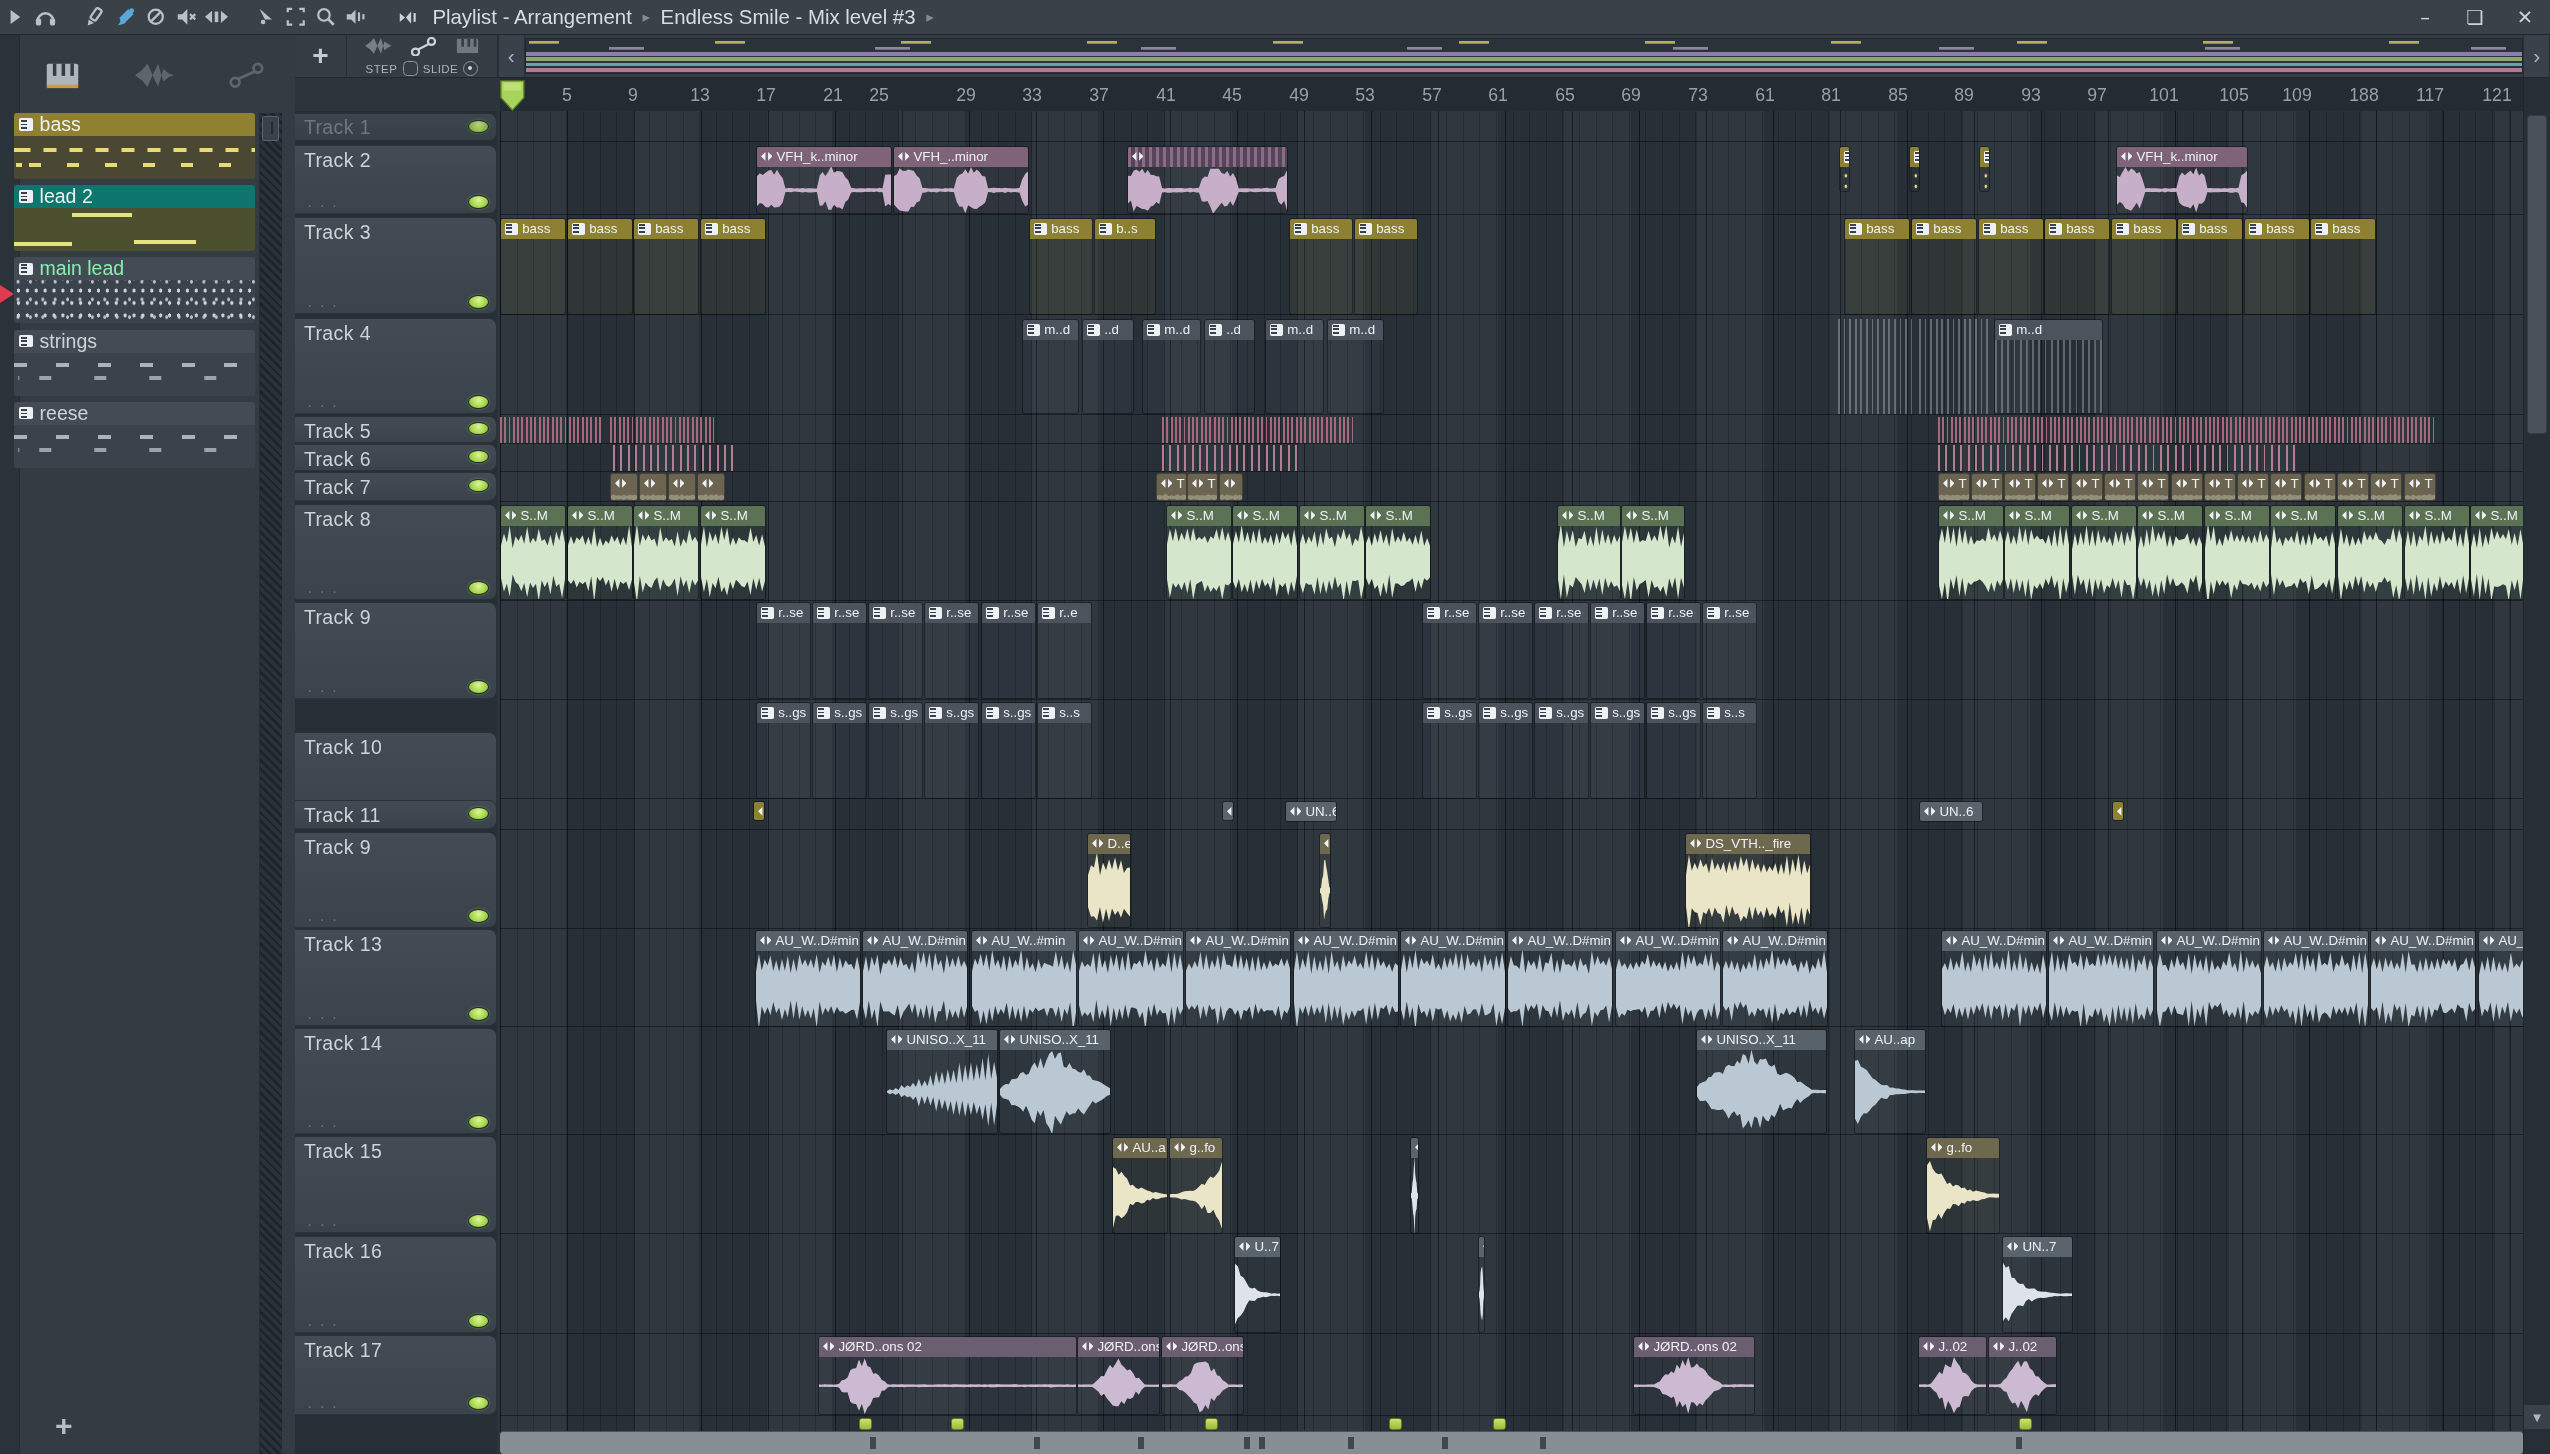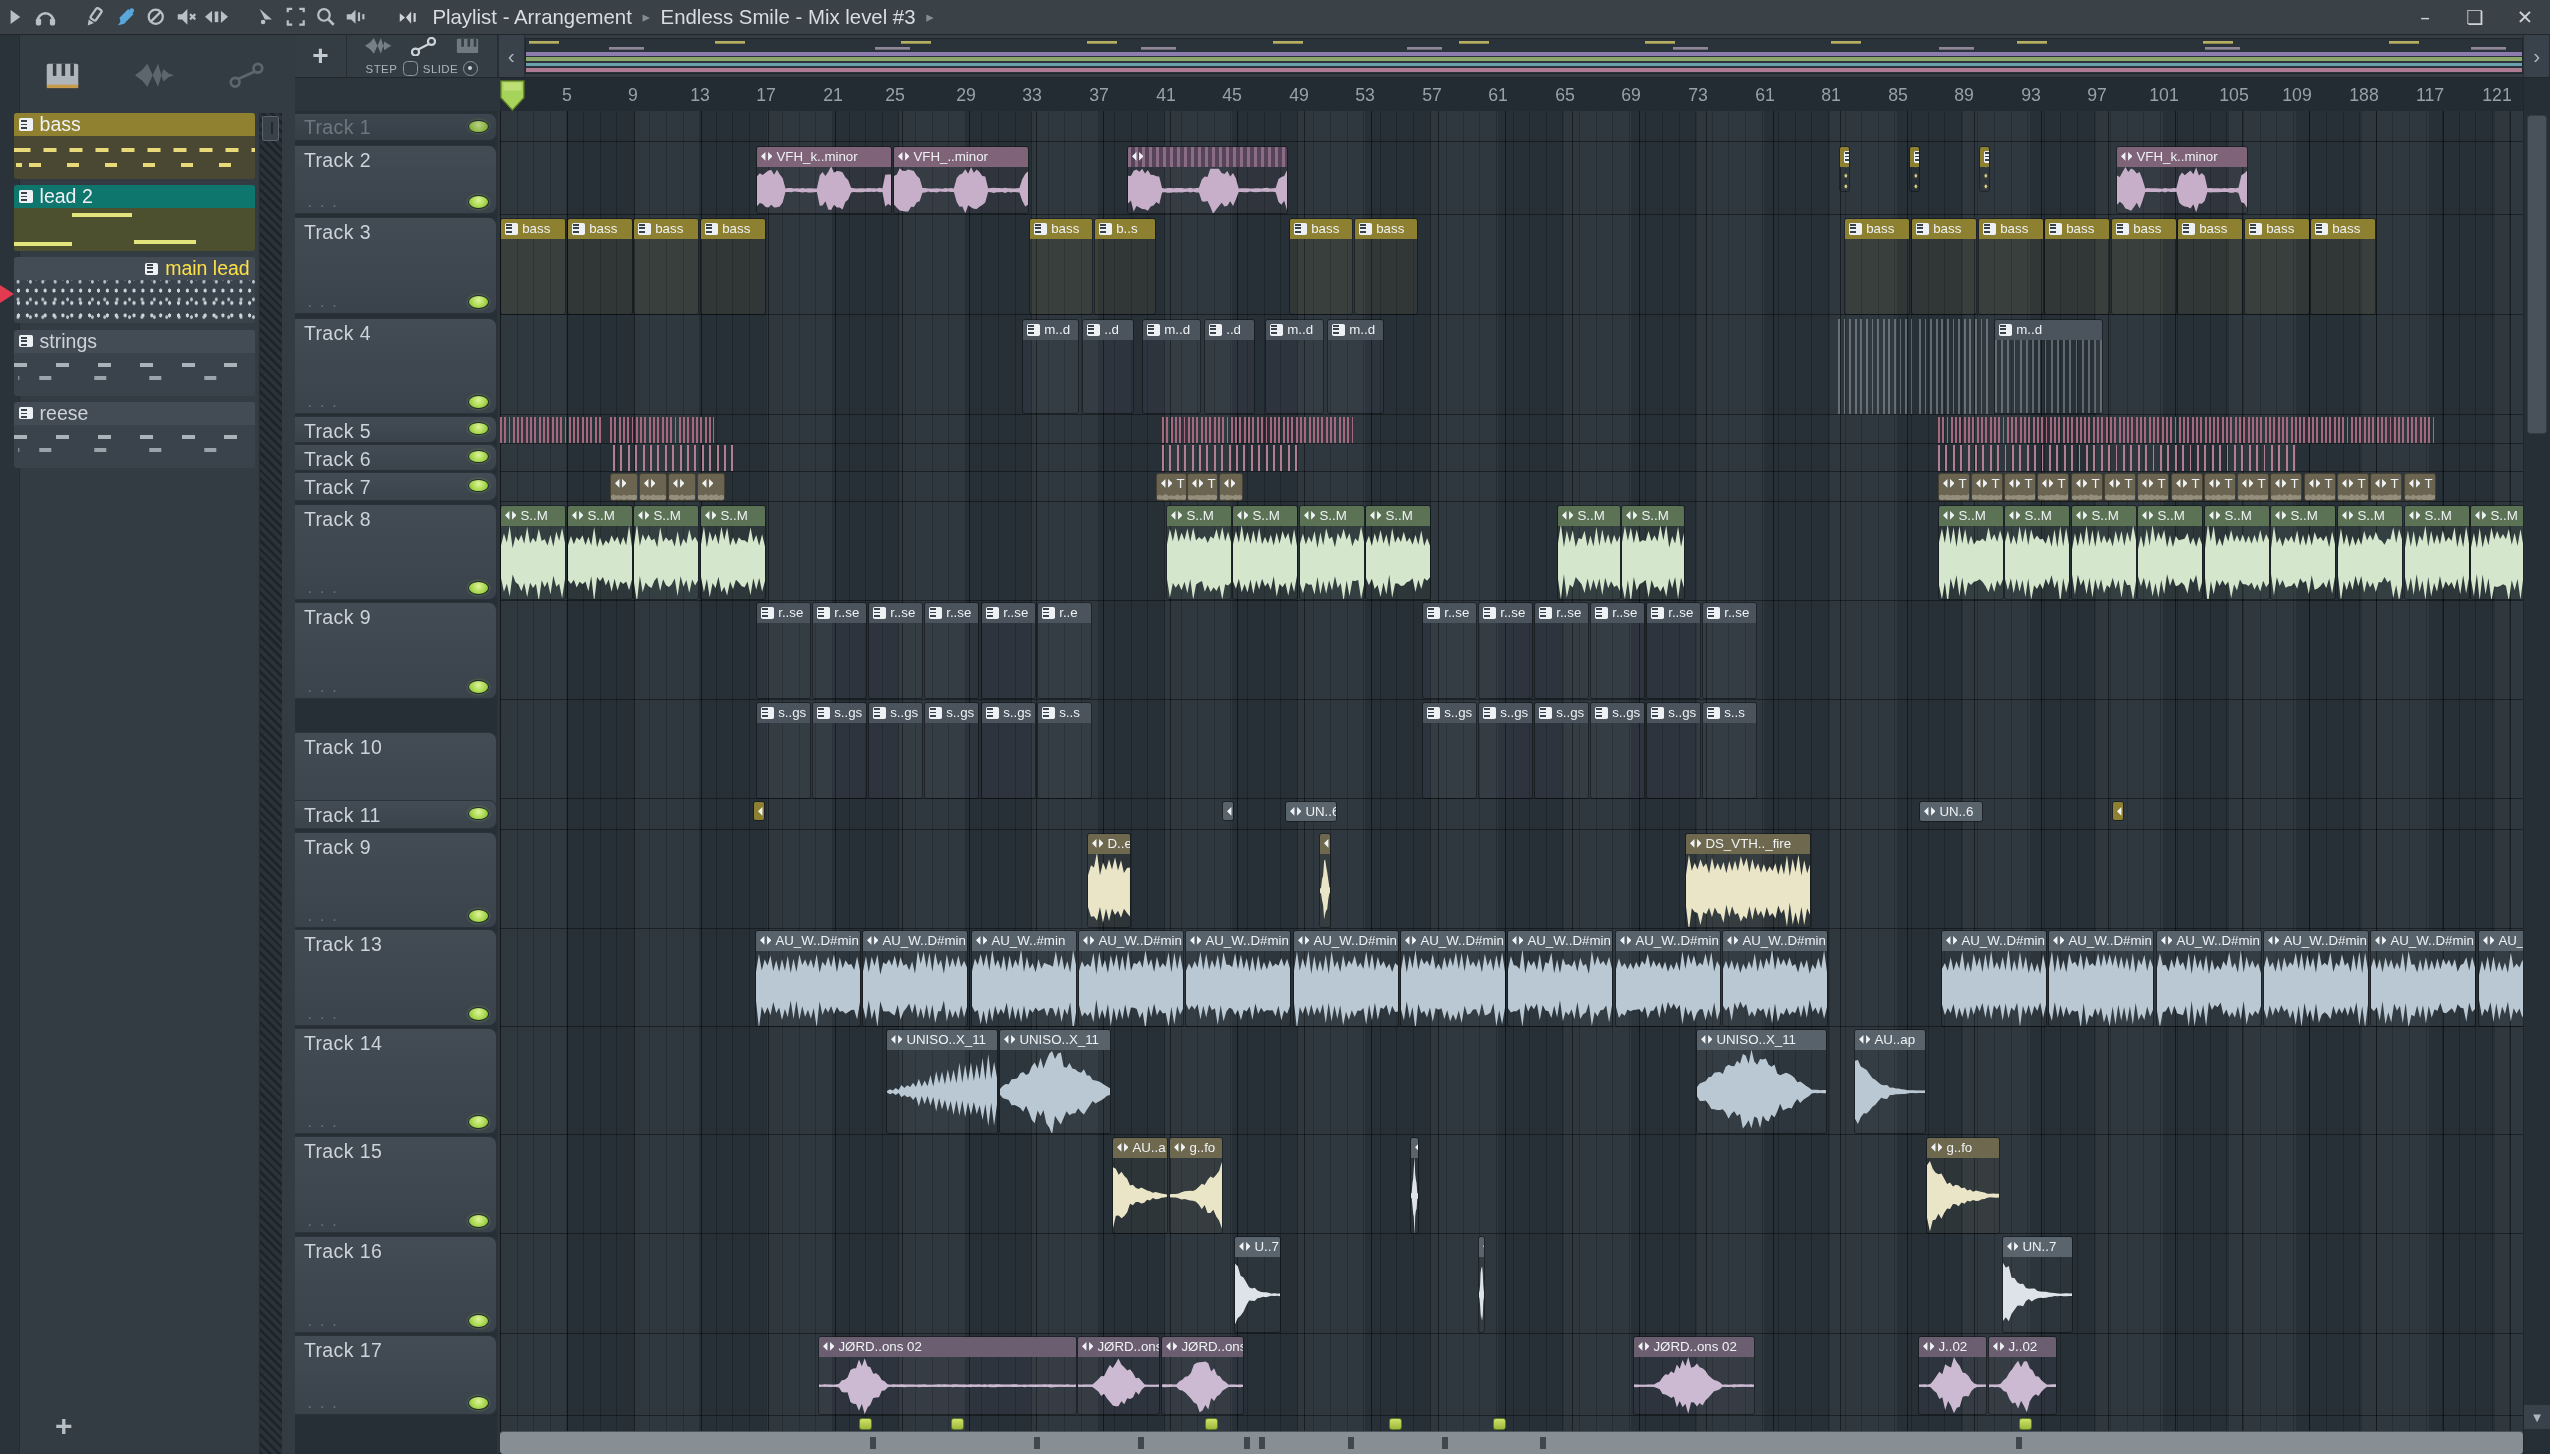--- a/index.html
+++ b/index.html
@@ -238,21 +238,21 @@
         <div class="pat-body prev-bass" style="background-color: rgb(74, 71, 51);"></div>
       </div>
       <div class="pat">
         <div class="pat-head" style="background: #0f766e;">
           <span class="pic"></span>
           <span>lead 2</span>
         </div>
         <div class="pat-body prev-lead2" style="background-color: rgb(77, 80, 47);"></div>
       </div>
       <div class="pat">
-        <div class="pat-head" style="background: rgb(67, 76, 84); color: #fde047; justify-content: flex-end;">
+        <div class="pat-head" style="background: rgb(67, 76, 84); color: #86efac;">
           <span class="pic"></span>
           <span>main lead</span>
         </div>
         <div class="pat-body prev-dots"></div>
         <div class="playcursor"></div>
       </div>
       <div class="pat">
         <div class="pat-head" style="background: rgb(67, 76, 84); color: rgb(204, 211, 216);">
           <span class="pic"></span>
           <span>strings</span>
@@ -314,21 +314,21 @@
   <div class="ruler">
     <svg class="flag" width="26.6" height="32" viewBox="0 0 30 36">
         <polygon points="1,1 27,1 27,20 14,34 1,20" fill="#a6d45a" stroke="#5f7a26" stroke-width="1.5"></polygon>
         <polygon points="4,3 24,3 24,12 4,12" fill="#cfe88d" opacity="0.55"></polygon>
       </svg>
   <span class="rnum" style="left: 52px;">5</span>
       <span class="rnum" style="left: 118px;">9</span>
       <span class="rnum" style="left: 185px;">13</span>
       <span class="rnum" style="left: 251px;">17</span>
       <span class="rnum" style="left: 318px;">21</span>
-      <span class="rnum" style="left: 380px; text-align: center;">25</span>
+      <span class="rnum" style="left: 364px; text-align: center;">25</span>
       <span class="rnum" style="left: 451px;">29</span>
       <span class="rnum" style="left: 517px;">33</span>
       <span class="rnum" style="left: 584px;">37</span>
       <span class="rnum" style="left: 651px;">41</span>
       <span class="rnum" style="left: 717px;">45</span>
       <span class="rnum" style="left: 784px;">49</span>
       <span class="rnum" style="left: 850px;">53</span>
       <span class="rnum" style="left: 917px;">57</span>
       <span class="rnum" style="left: 983px;">61</span>
       <span class="rnum" style="left: 1050px;">65</span>

